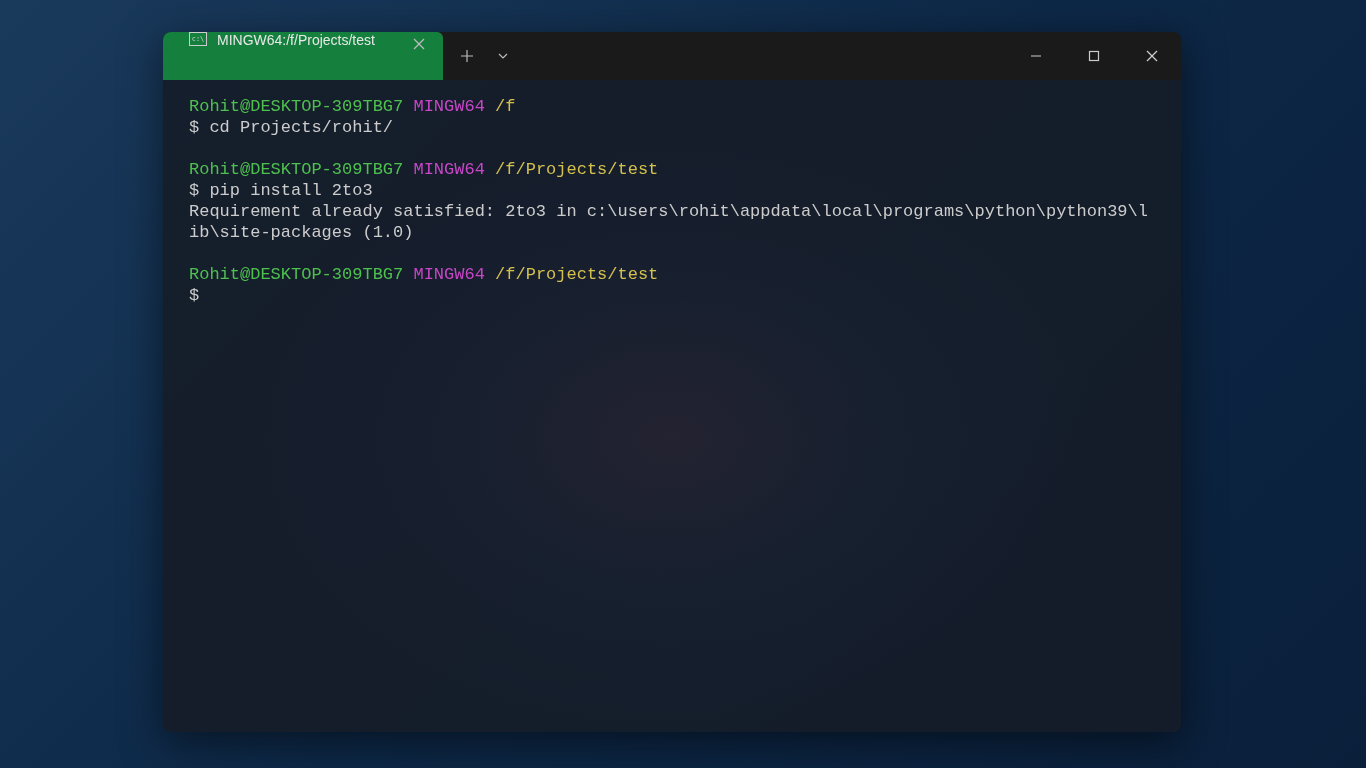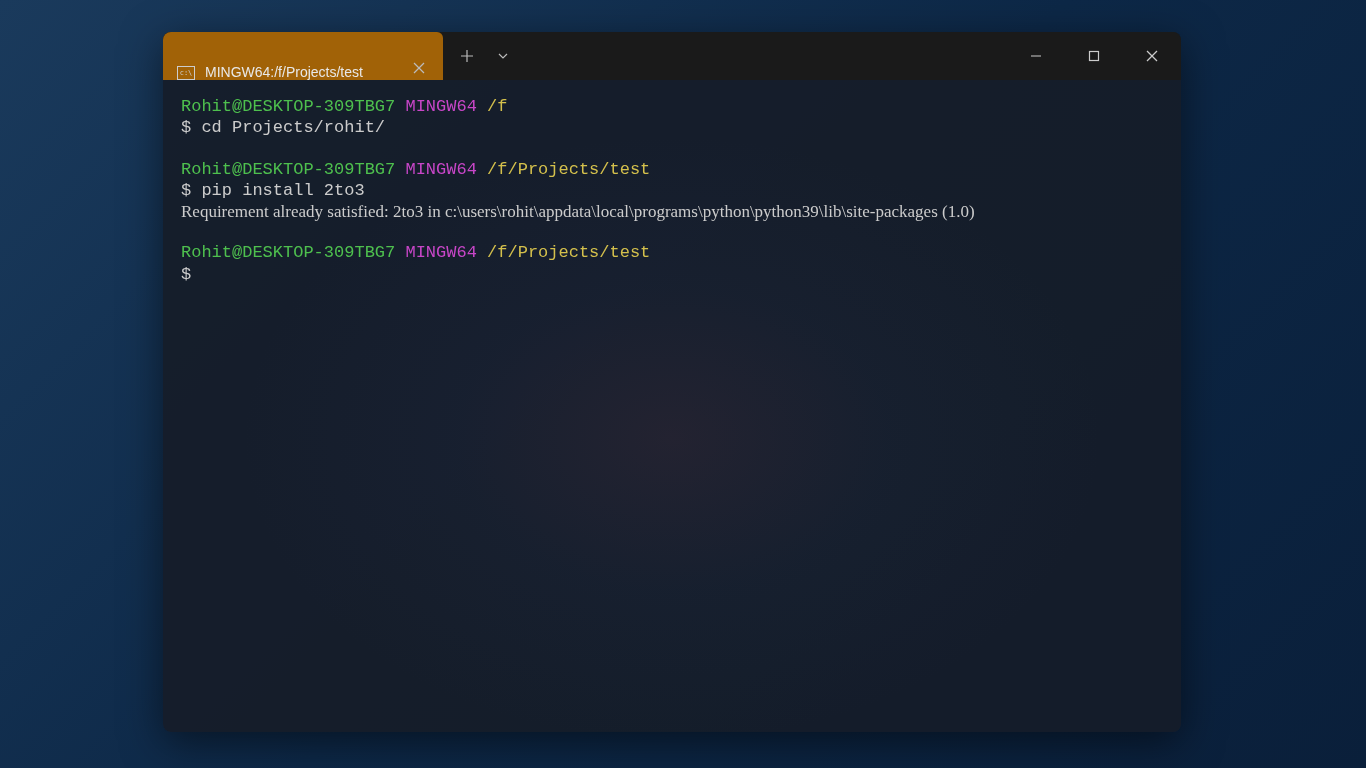--- a/index.html
+++ b/index.html
@@ -34,24 +34,24 @@
     .title-bar {
       height: 48px;
       background: #1a1a1a;
       display: flex;
       align-items: center;
       user-select: none;
     }
     
     .tab {
       display: flex;
-      align-items: flex-end;
+      align-items: flex-start;
       height: 100%;
-      background: #a16207;
-      padding: 0 12px 0 14px;
+      background: #15803d;
+      padding: 0 12px 0 26px;
       gap: 10px;
       min-width: 280px;
       border-top-right-radius: 6px;
     }
     
     .tab-icon {
       width: 18px;
       height: 14px;
       border: 1.5px solid #ccc;
       position: relative;
@@ -120,21 +120,21 @@
       display: flex;
       align-items: center;
       justify-content: center;
       color: #ccc;
       cursor: pointer;
       font-size: 12px;
     }
     
     .terminal-body {
       flex: 1;
-      padding: 16px 18px;
+      padding: 16px 26px;
       font-size: 17px;
       line-height: 1.25;
       color: #cccccc;
       position: relative;
       background: radial-gradient(ellipse at 50% 55%, rgba(100, 60, 80, 0.18) 0%, rgba(50, 60, 100, 0.08) 30%, transparent 60%);
     }
     
     .prompt-line {
       white-space: pre-wrap;
       word-break: break-all;
@@ -151,21 +151,20 @@
     .path {
       color: #d4c04c;
     }
     
     .command {
       color: #cccccc;
     }
     
     .output {
       color: #cccccc;
-      font-family: Liberation Serif, serif;
     }
     
     .block {
       margin-bottom: 20px;
     }
     
     .block:last-child {
       margin-bottom: 0;
     }
   </style>

